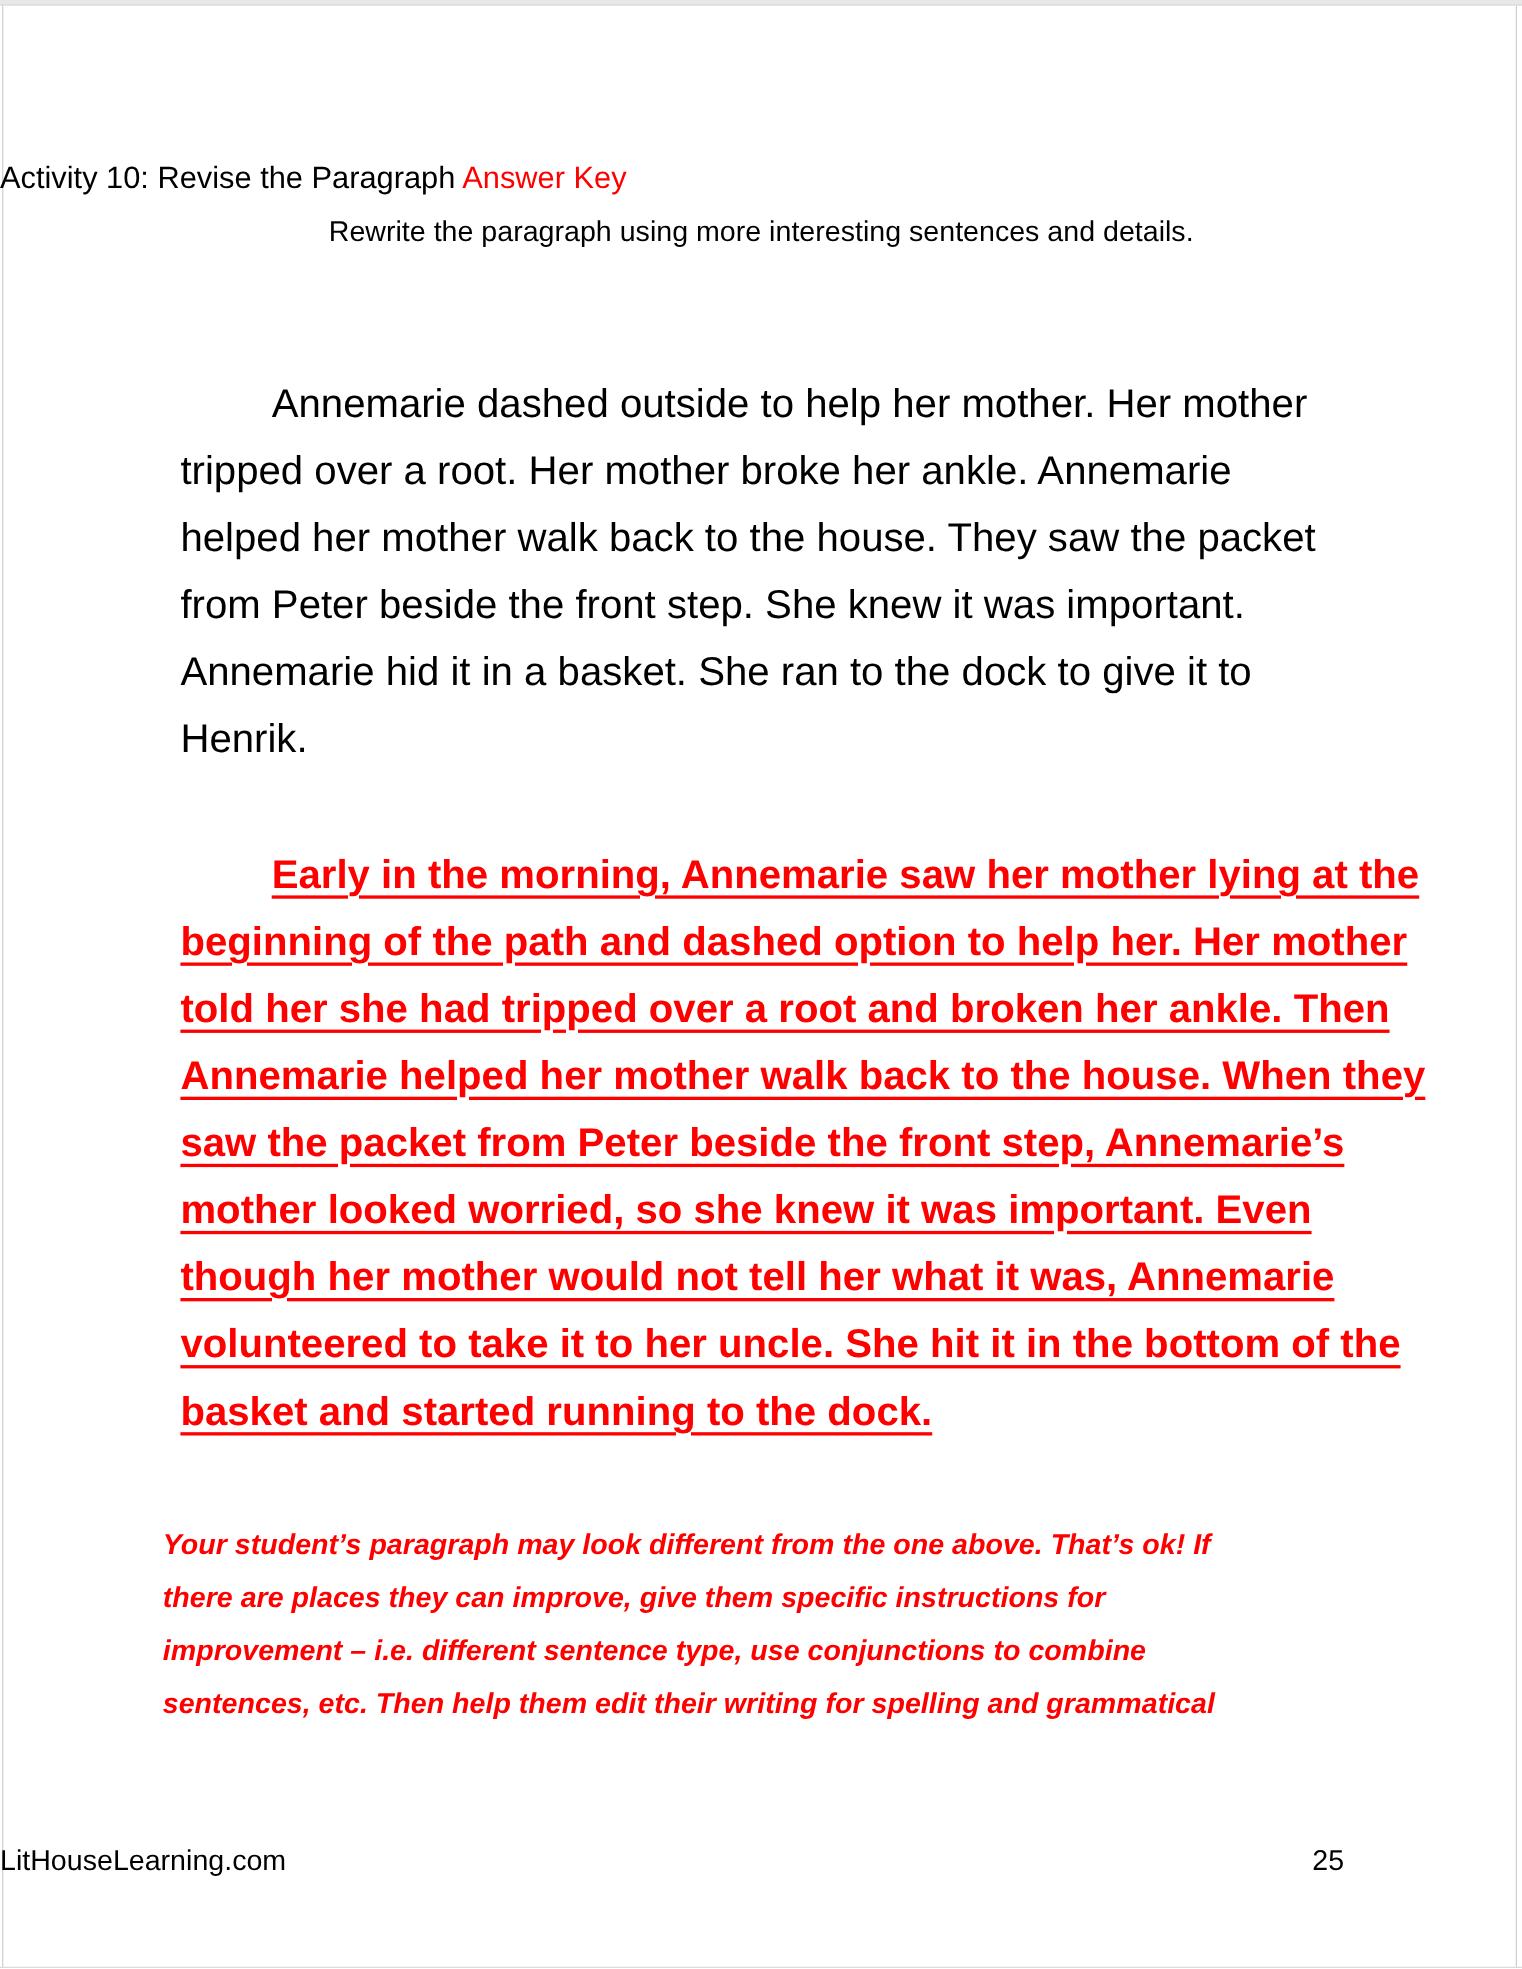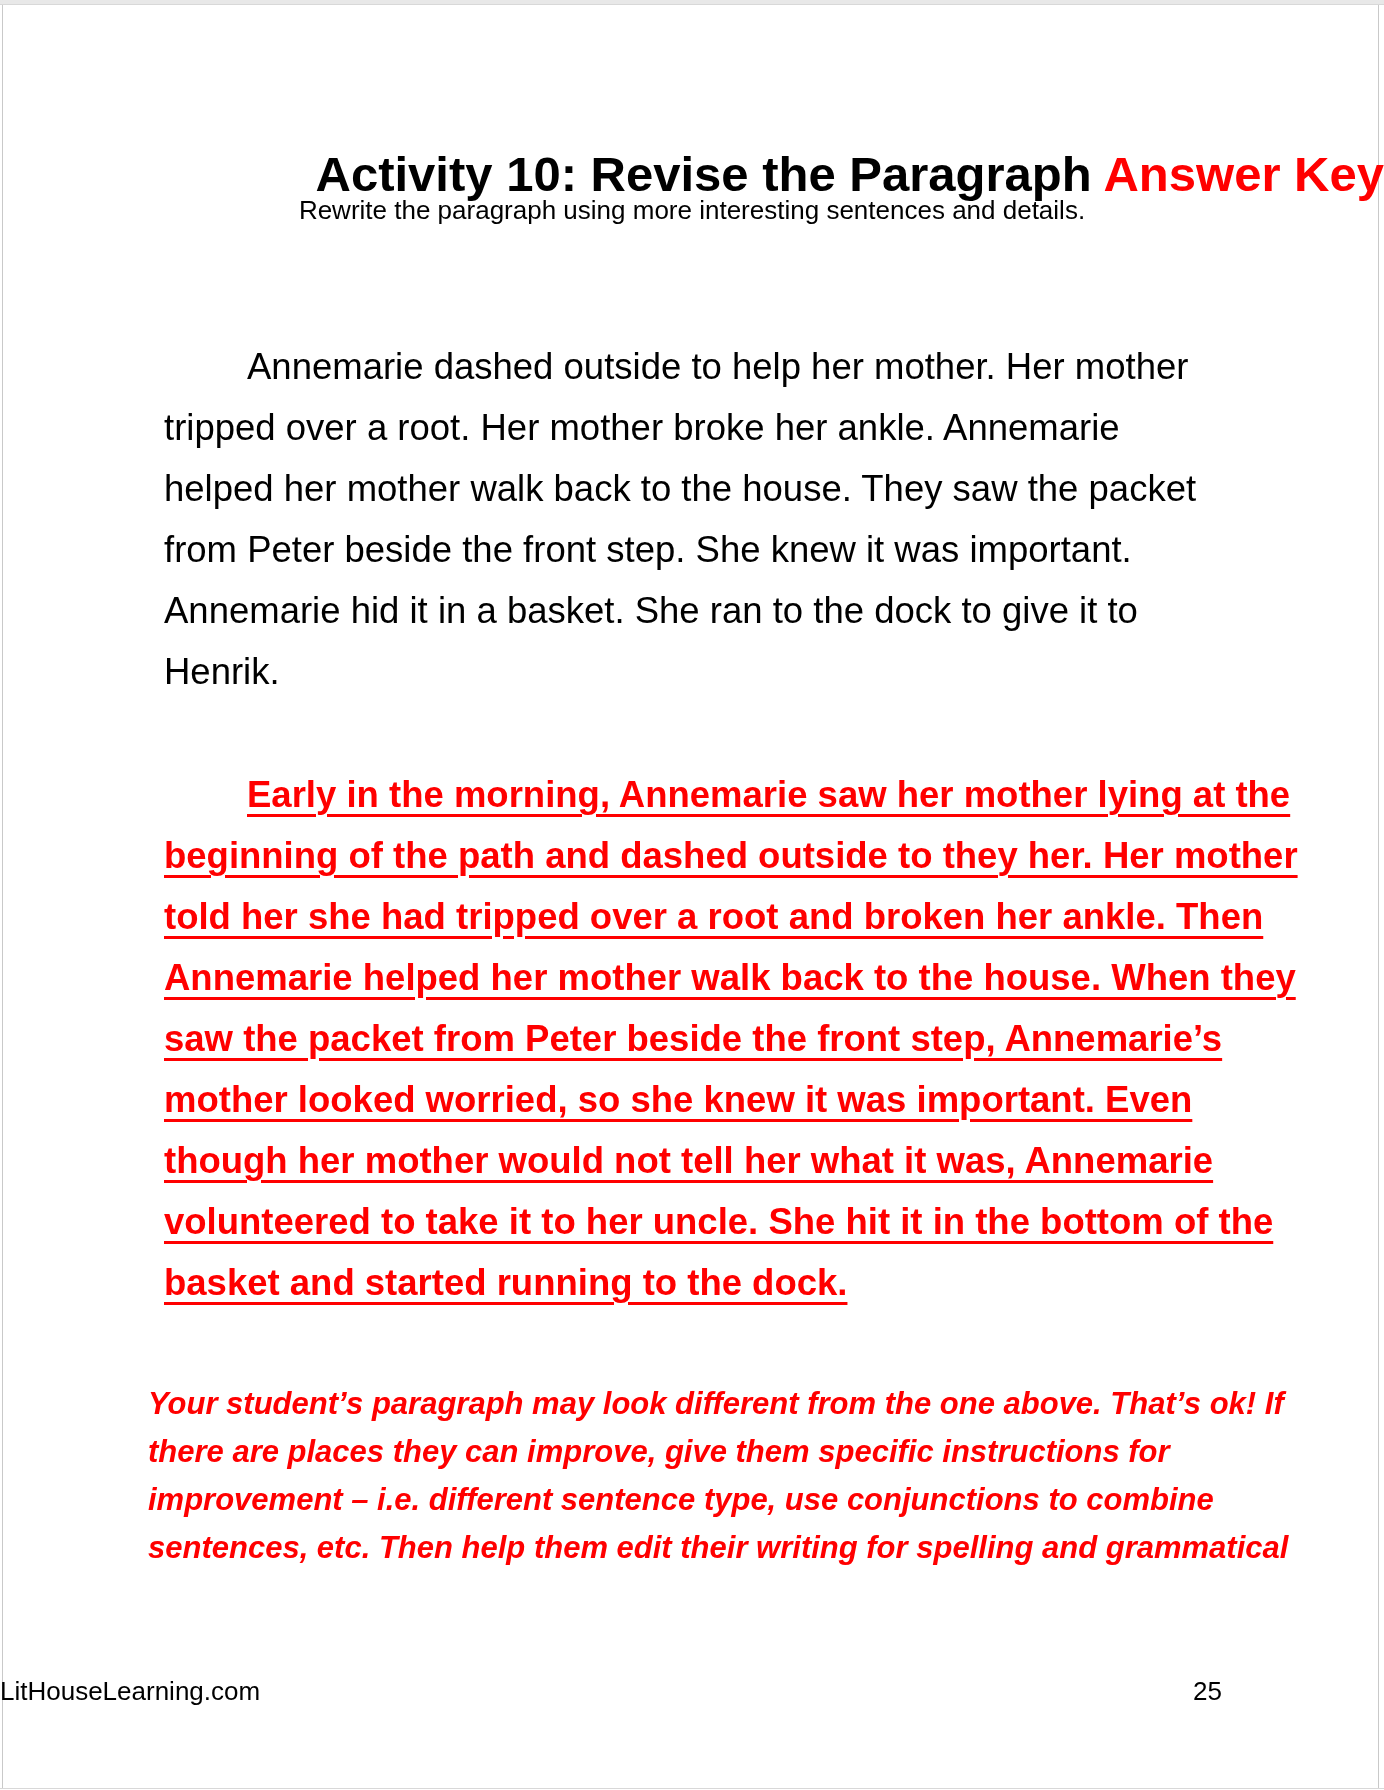--- a/index.html
+++ b/index.html
@@ -13,21 +13,21 @@
     color: #000000;
   }
   
   .edge-top    { position: absolute; top: 0; left: 0; right: 0; height: 4px; background: #e8e8e8; border-bottom: 1px solid #d8d8d8; }
   .edge-left   { position: absolute; top: 5px; bottom: 2px; left: 2px; width: 1px; background: #c9c9c9; }
   .edge-right  { position: absolute; top: 5px; bottom: 2px; right: 5px; width: 1px; background: #c9c9c9; }
   .edge-bottom { position: absolute; bottom: 1px; left: 0; right: 0; height: 1px; background: #d8d8d8; }
 
   .title {
     position: absolute; top: 146px; left: 0; width: 100%;
-    text-align: right; font-size: 49px; font-weight: bold;
+    text-align: left; font-size: 28px; font-weight: normal;
     letter-spacing: 0; white-space: nowrap;
   }
   .title .red { color: #ff0000; }
 
   .subtitle {
     position: absolute; top: 195px; left: 0; width: 100%;
     text-align: center; font-size: 26px;
   }
 
   .para {
@@ -40,21 +40,21 @@
   .para-revised .line {
     text-decoration: underline;
     text-decoration-color: #ff0000;
     text-decoration-thickness: 3px;
     text-underline-offset: 7px;
   }
   .indent { padding-left: 83px; }
 
   .note {
     position: absolute; left: 148px; top: 1380px;
-    font-size: 31px; line-height: 48px;
+    font-size: 26px; line-height: 48px;
     font-weight: bold; font-style: italic;
     color: #ff0000; white-space: nowrap;
   }
 
   .footer-site {
     position: absolute; top: 1676px; left: 0; width: 100%;
     text-align: left; font-size: 26px; color: #000000;
   }
   .footer-page {
     position: absolute; top: 1676px; left: 1193px;
@@ -81,21 +81,21 @@
     <div class="line indent">Annemarie dashed outside to help her mother. Her mother</div>
     <div class="line">tripped over a root. Her mother broke her ankle. Annemarie</div>
     <div class="line">helped her mother walk back to the house. They saw the packet</div>
     <div class="line">from Peter beside the front step. She knew it was important.</div>
     <div class="line">Annemarie hid it in a basket. She ran to the dock to give it to</div>
     <div class="line">Henrik.</div>
   </div>
 
   <div class="para para-revised">
     <div class="line indent">Early in the morning, Annemarie saw her mother lying at the</div>
-    <div class="line">beginning of the path and dashed outside to they her. Her mother</div>
+    <div class="line">beginning of the path and dashed option to help her. Her mother</div>
     <div class="line">told her she had tripped over a root and broken her ankle. Then</div>
     <div class="line">Annemarie helped her mother walk back to the house. When they</div>
     <div class="line">saw the packet from Peter beside the front step, Annemarie’s</div>
     <div class="line">mother looked worried, so she knew it was important. Even</div>
     <div class="line">though her mother would not tell her what it was, Annemarie</div>
     <div class="line">volunteered to take it to her uncle. She hit it in the bottom of the</div>
     <div class="line">basket and started running to the dock.</div>
   </div>
 
   <div class="note">

